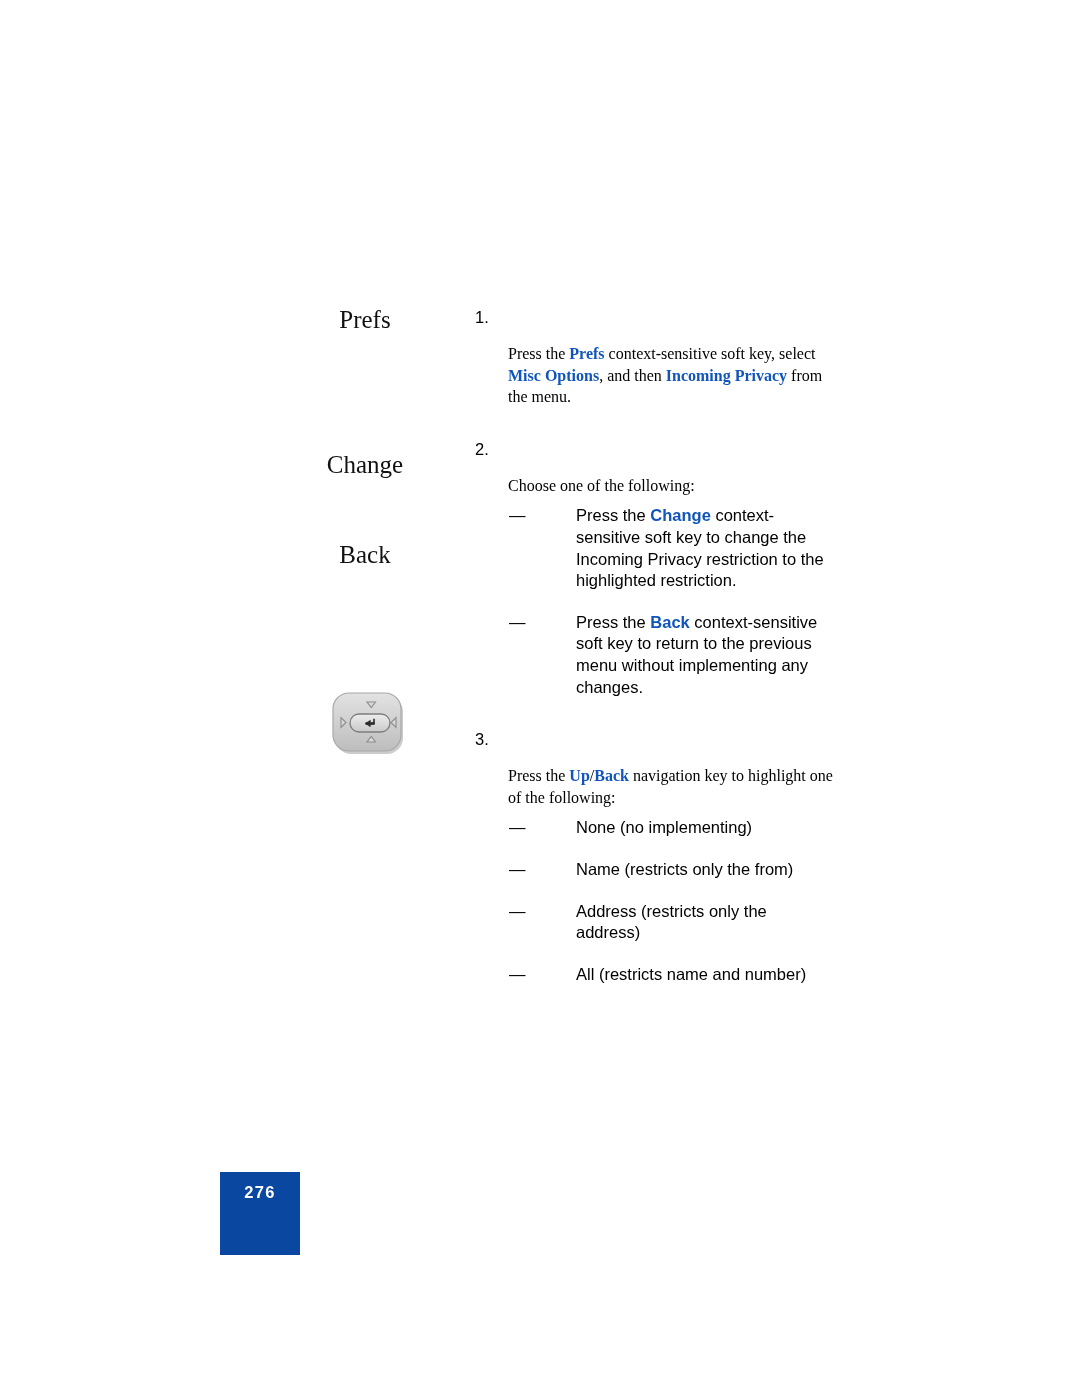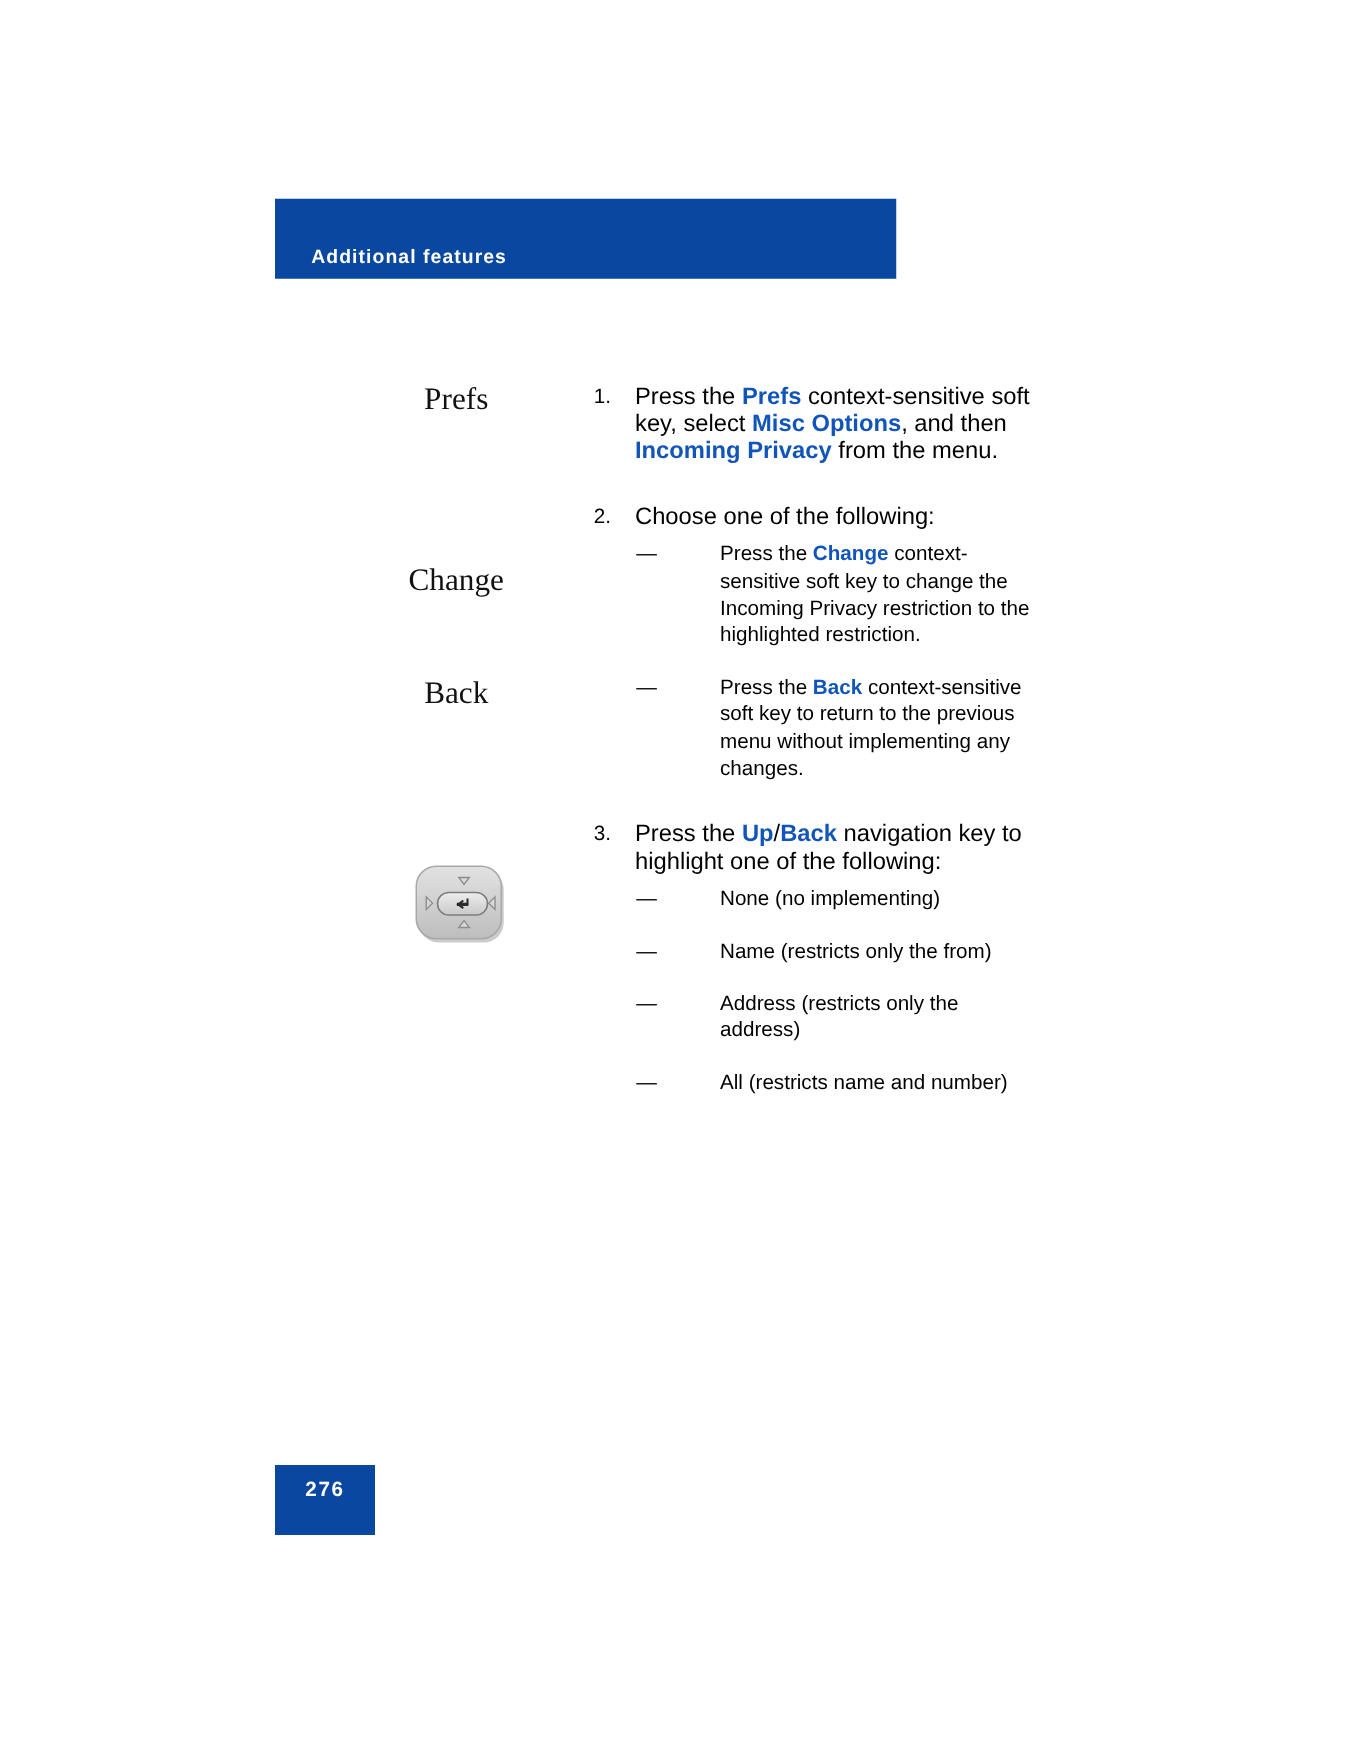--- a/index.html
+++ b/index.html
@@ -98,24 +98,25 @@
   .step-num {
     width: 33px;
     flex: 0 0 33px;
     font-family: "Liberation Sans", sans-serif;
     font-size: 16.5px;
     color: #000000;
     line-height: 21.6px;
   }
   .step-text {
     flex: 1 1 auto;
-    font-family: Liberation Sans, sans-serif;
-    font-size: 19px;
-    color: #000000;
-    line-height: 21.6px;
+    font-family: Liberation Serif, serif;
+    font-size: 16px;
+    color: #000000;
+    line-height: 21.6px;
+    margin-top: 36px;
   }
   .step-text b {
     color: #1155bb;
     font-weight: bold;
   }
   .sub-list {
     margin-left: 34px;
   }
   .sub-row {
     display: flex;
@@ -145,44 +146,41 @@
   .gap-sm  { height: 9px; }
   .gap-md  { height: 20px; }
   .gap-lg  { height: 31px; }
 
   
   .footer-box {
     position: absolute;
     left: 220px;
     top: 1172px;
     width: 80px;
-    height: 56px;
+    height: 83px;
     background: #0a47a1;
   }
   .footer-page-number {
     position: absolute;
     left: 0;
     right: 0;
     top: 11px;
     text-align: center;
     color: #ffffff;
     font-family: "Liberation Sans", sans-serif;
     font-weight: bold;
     font-size: 16.5px;
     letter-spacing: 1.4px;
   }
 </style>
 </head>
 <body>
 
 <div class="page">
 
-  <div class="header-banner">
-    <div class="header-banner-label">Additional features</div>
-  </div>
 
 
   <div class="margin-label margin-label-prefs">Prefs</div>
   <div class="margin-label margin-label-change">Change</div>
   <div class="margin-label margin-label-back">Back</div>
 
   <div class="navkey-wrap">
     <svg width="80" height="68" viewBox="0 0 80 68" xmlns="http://www.w3.org/2000/svg">
       <defs>
         <linearGradient id="padGrad" x1="0" y1="0" x2="0" y2="1">

